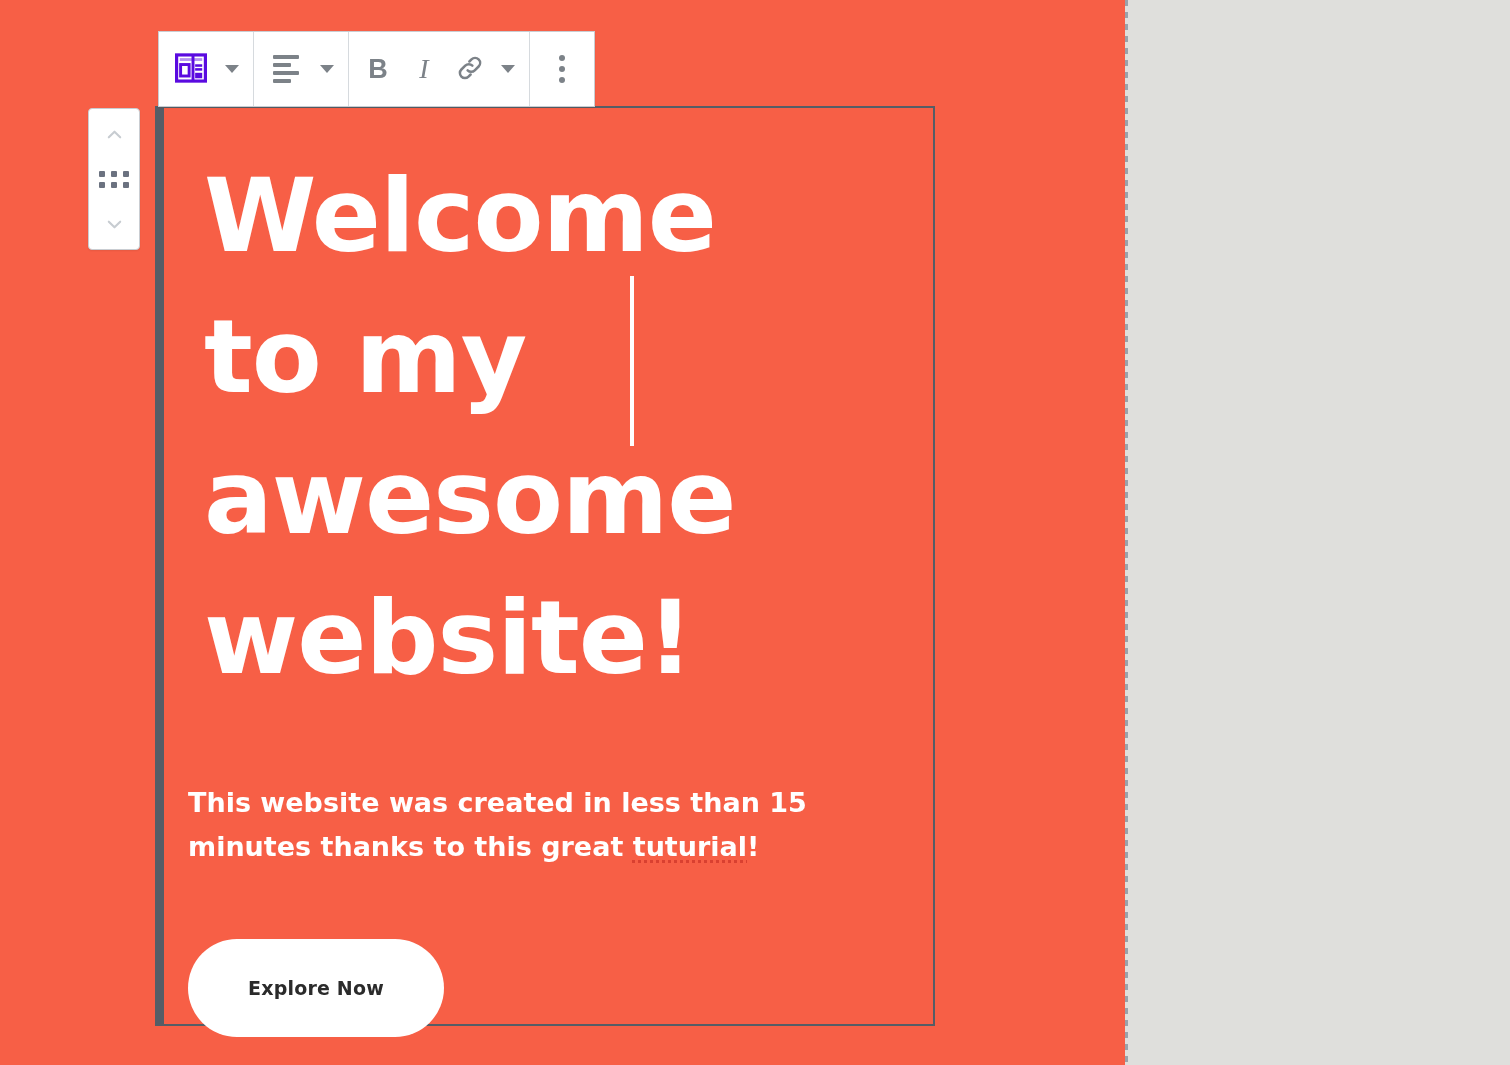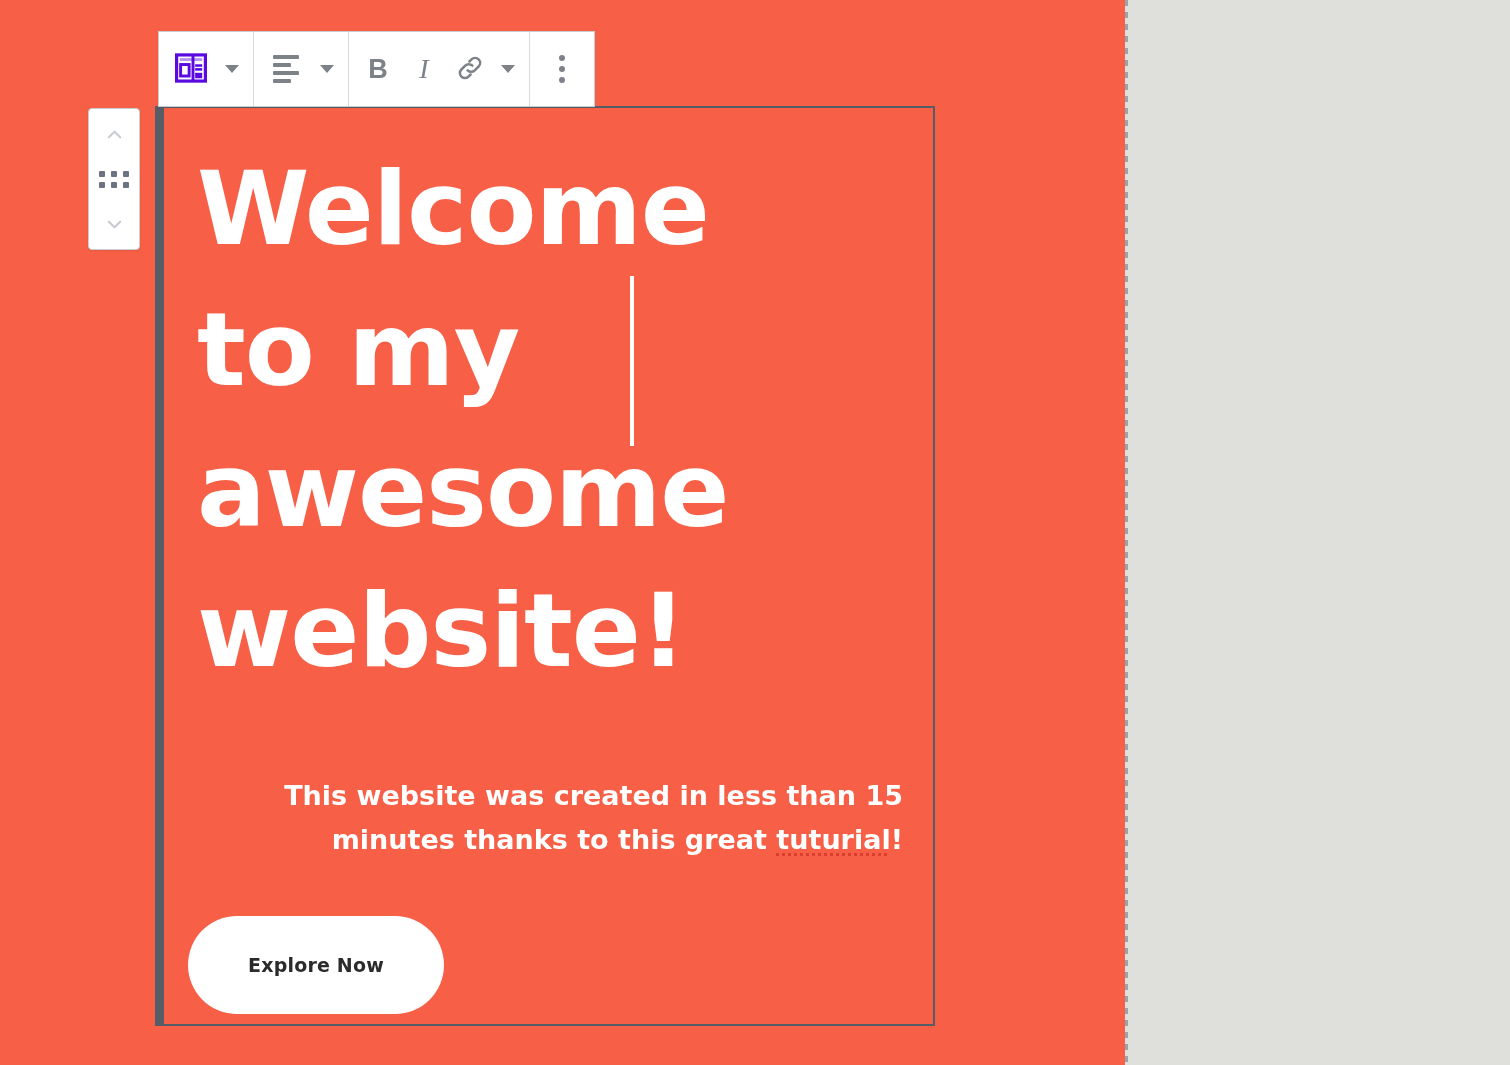--- a/index.html
+++ b/index.html
@@ -192,48 +192,47 @@
   }
 
   
   #block-content {
     position: absolute;
     left: 188px; top: 130px;
     width: 740px;
     z-index: 15;
   }
   #hero-heading {
-    margin: 9px;
+    margin: 16px;
     color: #ffffff;
     font-family: "DejaVu Sans", sans-serif;
     font-weight: 700;
     font-size: 102px;
     line-height: 1.38;
     letter-spacing: -1px;
     max-width: 640px;
     position: relative;
   }
   #text-caret {
     position: absolute;
     left: 630px;
     top: 276px;
     width: 4px;
     height: 170px;
     background: #ffffff;
     z-index: 25;
   }
   #hero-paragraph {
-    margin: 72px 0 0 0;
+    margin: 72px 0 16px 0;
     color: #ffffff;
     font-family: "DejaVu Sans", sans-serif;
     font-weight: 700;
     font-size: 27px;
     line-height: 1.62;
     max-width: 715px;
-    text-align: right;
   }
   .misspelled {
     text-decoration: underline;
     text-decoration-style: dotted;
     text-decoration-color: #d94030;
     text-decoration-thickness: 3px;
     text-underline-offset: 4px;
   }
   #explore-button {
     margin-top: 55px;

